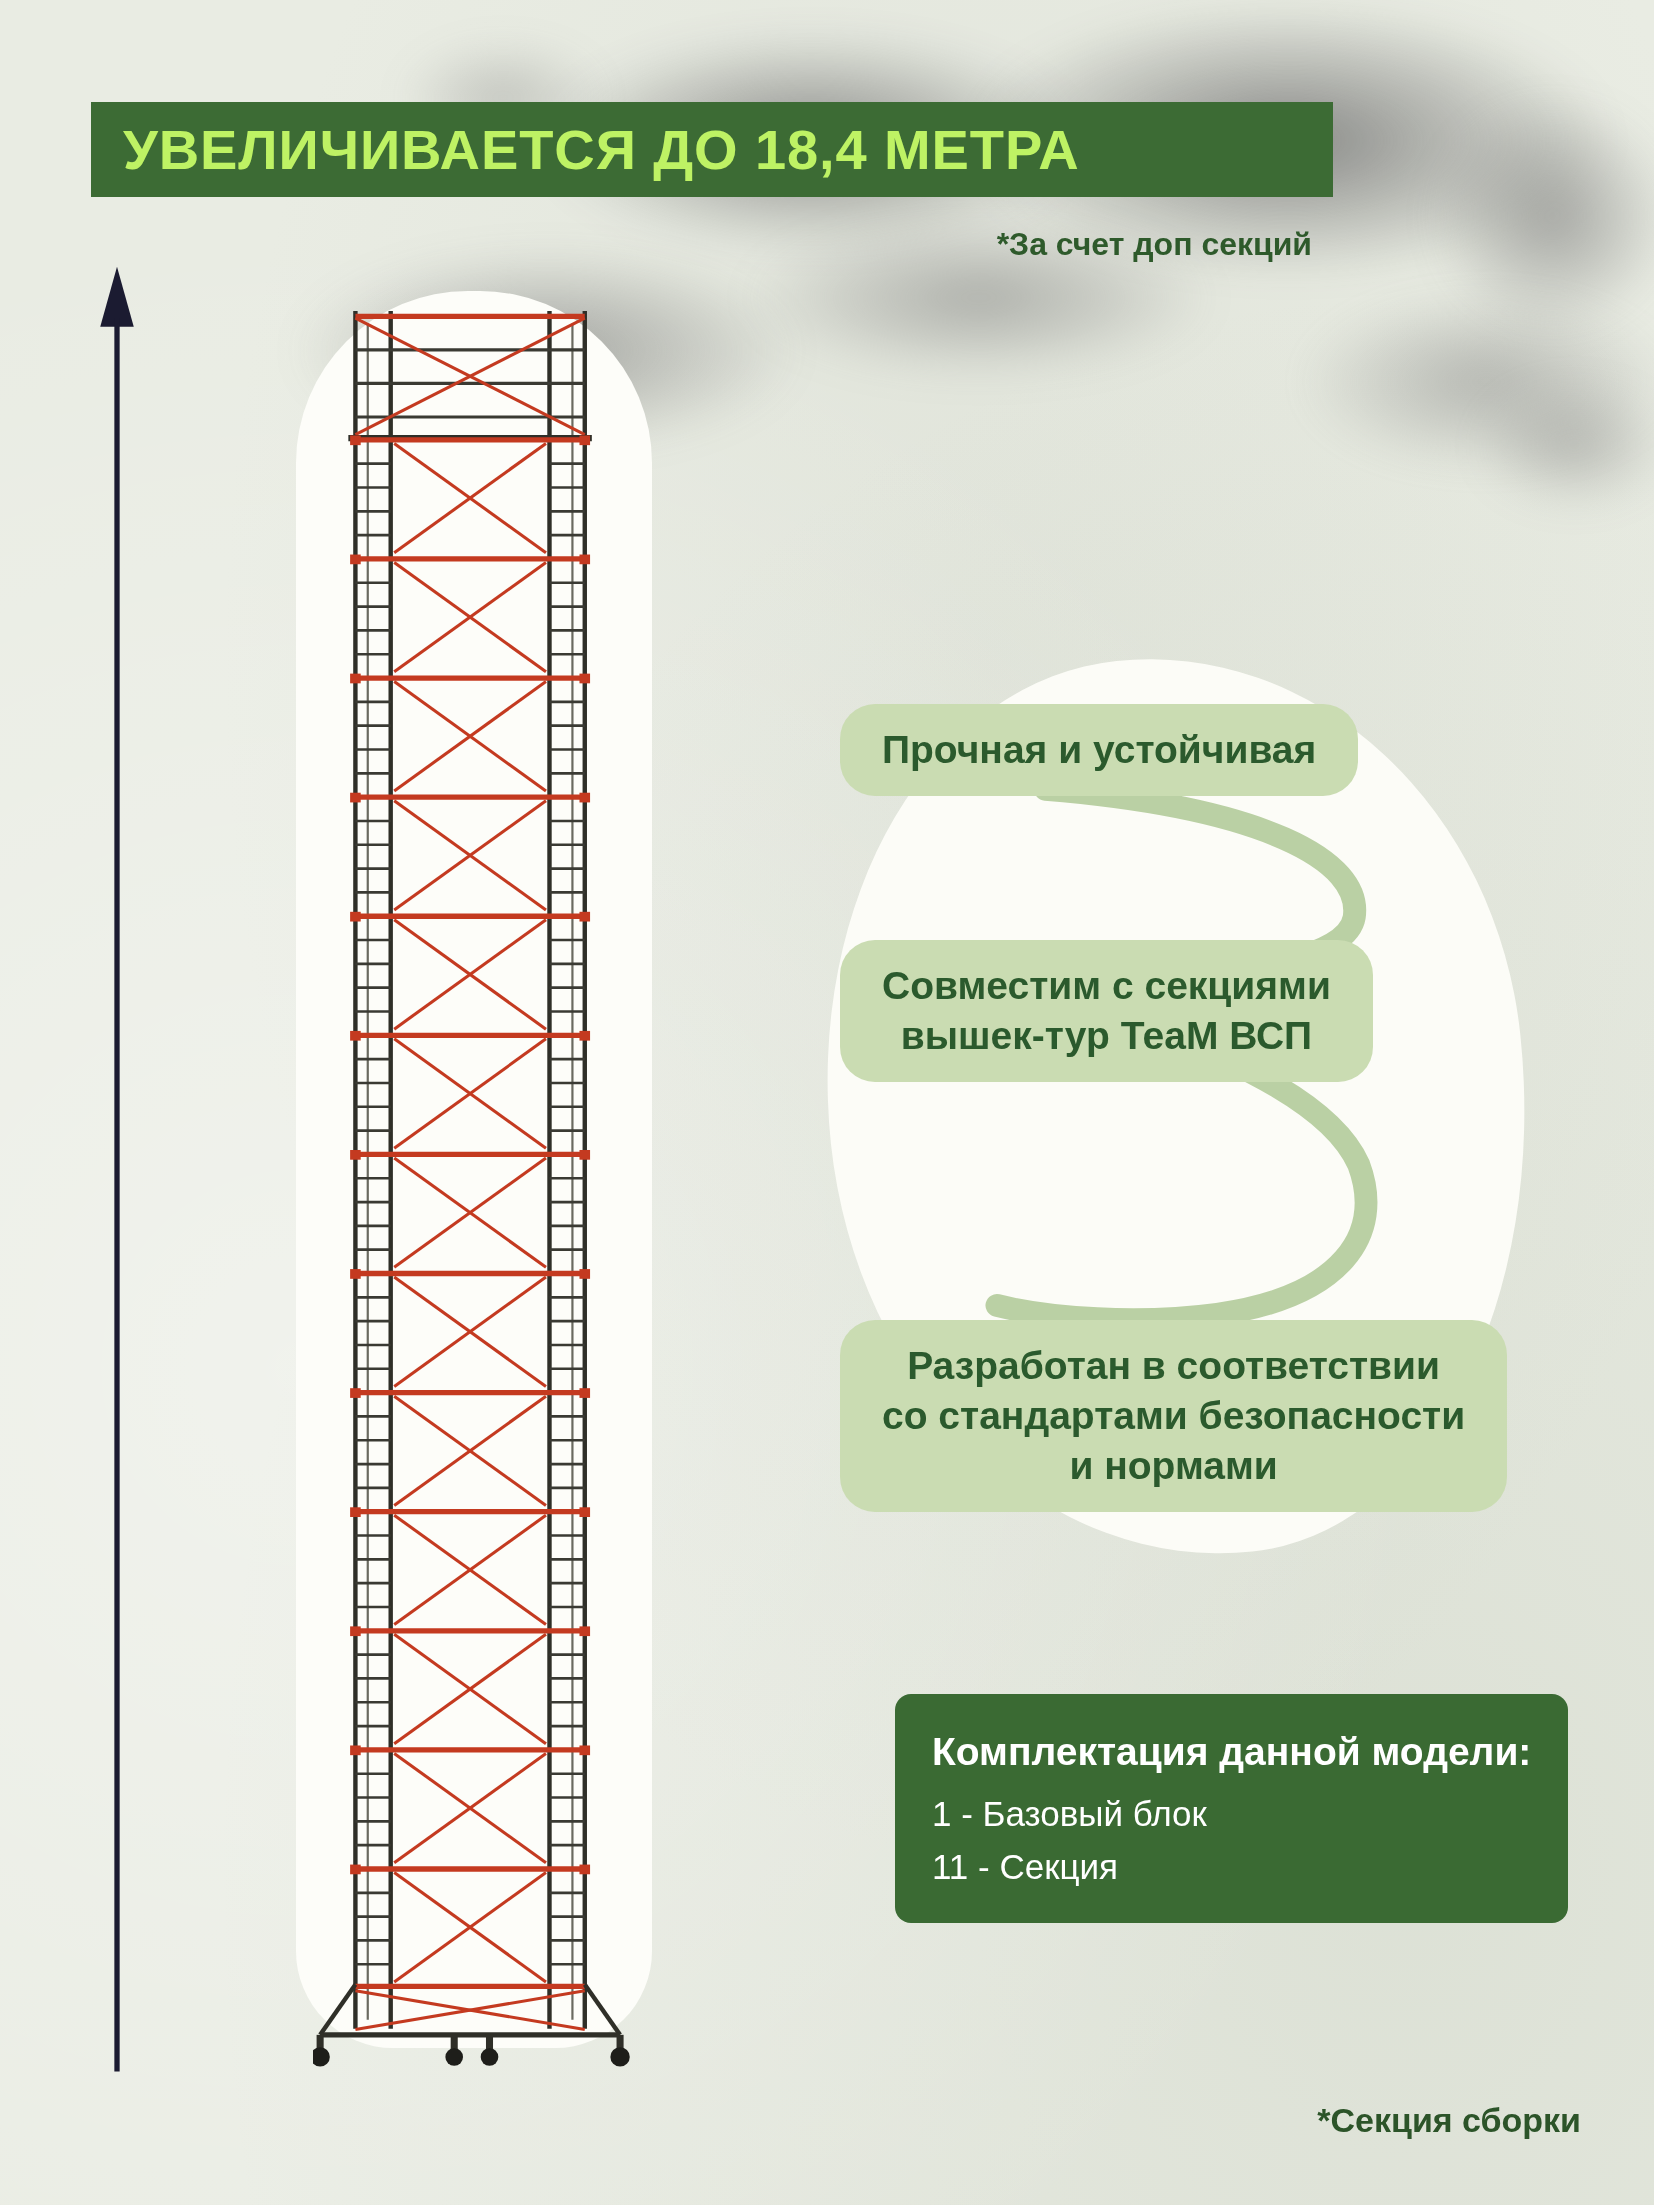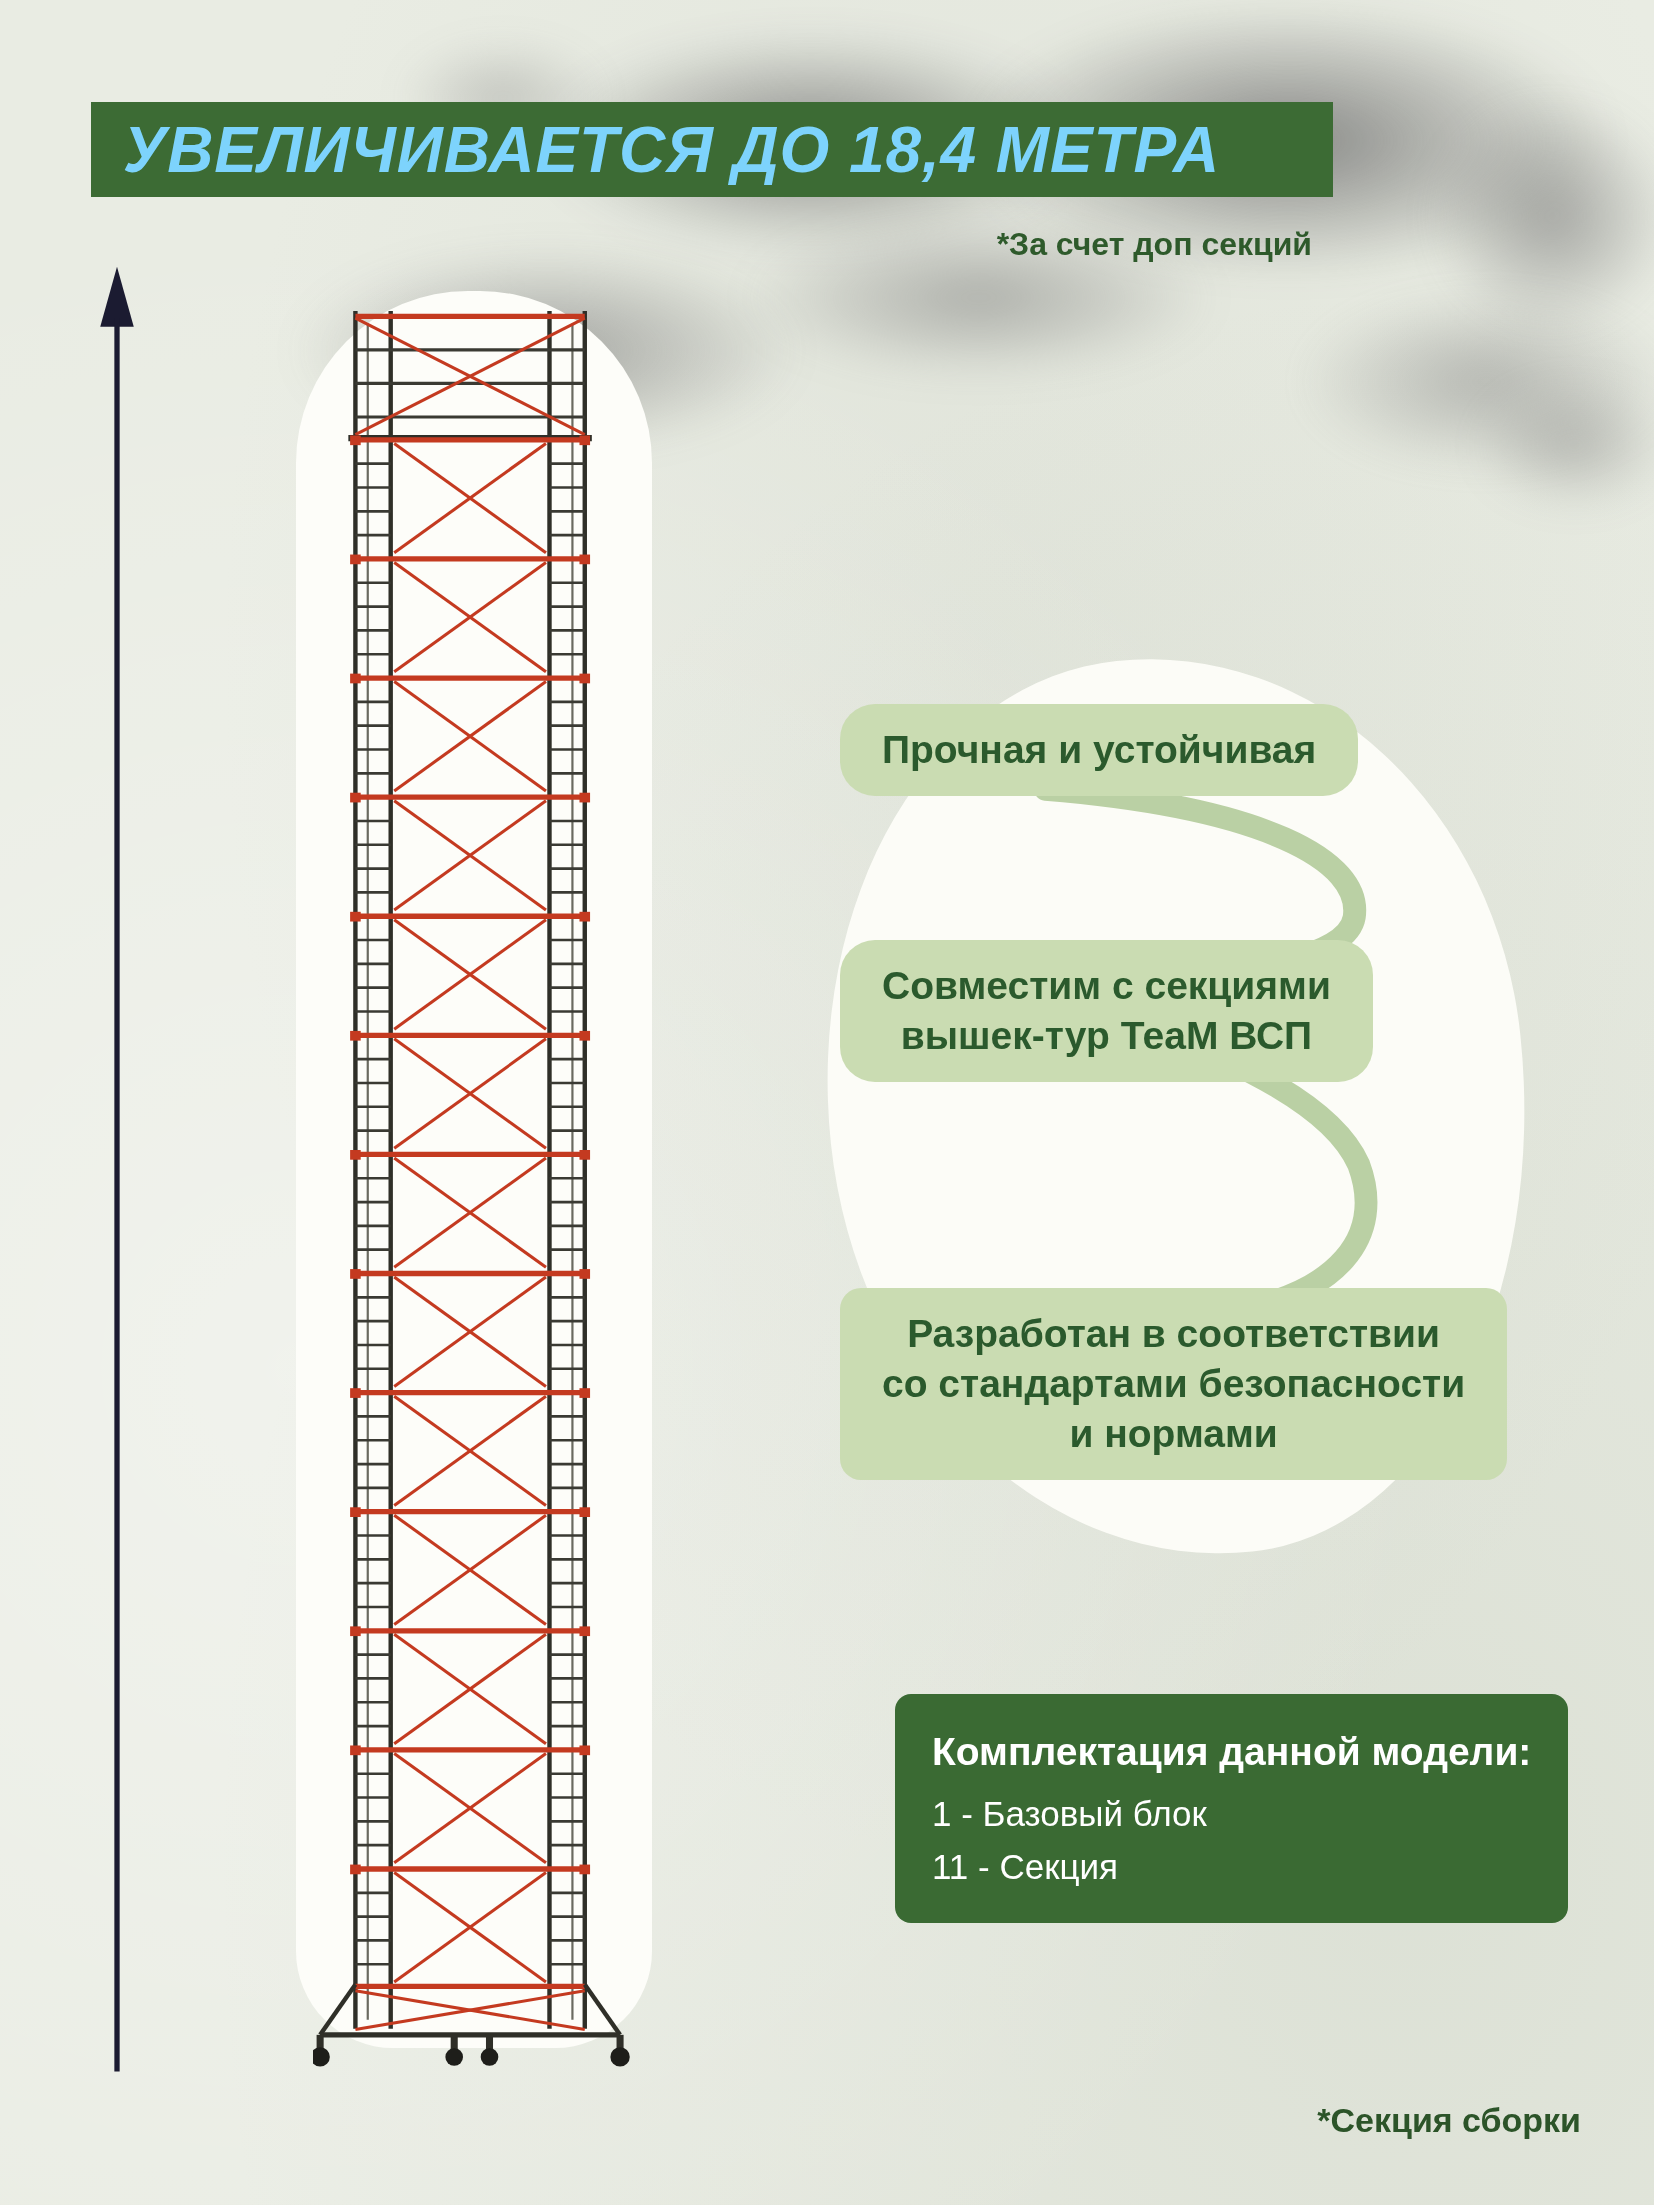--- a/index.html
+++ b/index.html
@@ -25,21 +25,21 @@
   .c7{left:1473px; top:379px; width:203px; height:132px; opacity:.40;}
   .c8{left:397px;  top:40px;  width:212px; height:115px; opacity:.35;}
 
   
   .banner{
     position:absolute; left:91px; top:102px; width:1242px; height:95px;
     background:#3c6b34; z-index:5; display:flex; align-items:center;
     padding-left:32px; box-sizing:border-box;
   }
   .banner-title{
-    color:#7dd3fc; font-size:64px; font-weight:800; letter-spacing:0.9px; white-space:nowrap;font-style:italic;
+    color:#bef264; font-size:56px; font-weight:800; letter-spacing:0.9px; white-space:nowrap;
   }
   .banner-note{
     position:absolute; right:342px; top:226px; z-index:5;
     color:#2e5a2b; font-size:32px; font-weight:600;
   }
 
   
   .arrow-wrap{position:absolute; left:86px; top:265px; z-index:4;}
 
   
@@ -60,21 +60,21 @@
 
   .pill{
     position:absolute; z-index:4;
     background:#cadcb2; color:#2b5a2d;
     font-size:39px; font-weight:600; line-height:1.28;
     padding:21px 42px; border-radius:35px;
     white-space:pre-line; width:max-content;text-align:center;
   }
   .pill-1{left:840px; top:704px;}
   .pill-2{left:840px; top:940px;}
-  .pill-3{left:840px; top:1288px;border-radius:21px;}
+  .pill-3{left:840px; top:1320px;}
 
   .package{
     position:absolute; left:895px; top:1694px; z-index:4;
     background:#3a6a33; color:#ffffff; border-radius:16px;
     padding:36px 37px 30px 37px; width:max-content;
   }
   .package-title{font-size:39px; font-weight:700; margin-bottom:14px;}
   .package-item{font-size:35px; line-height:1.5;}
 
   .footnote{

